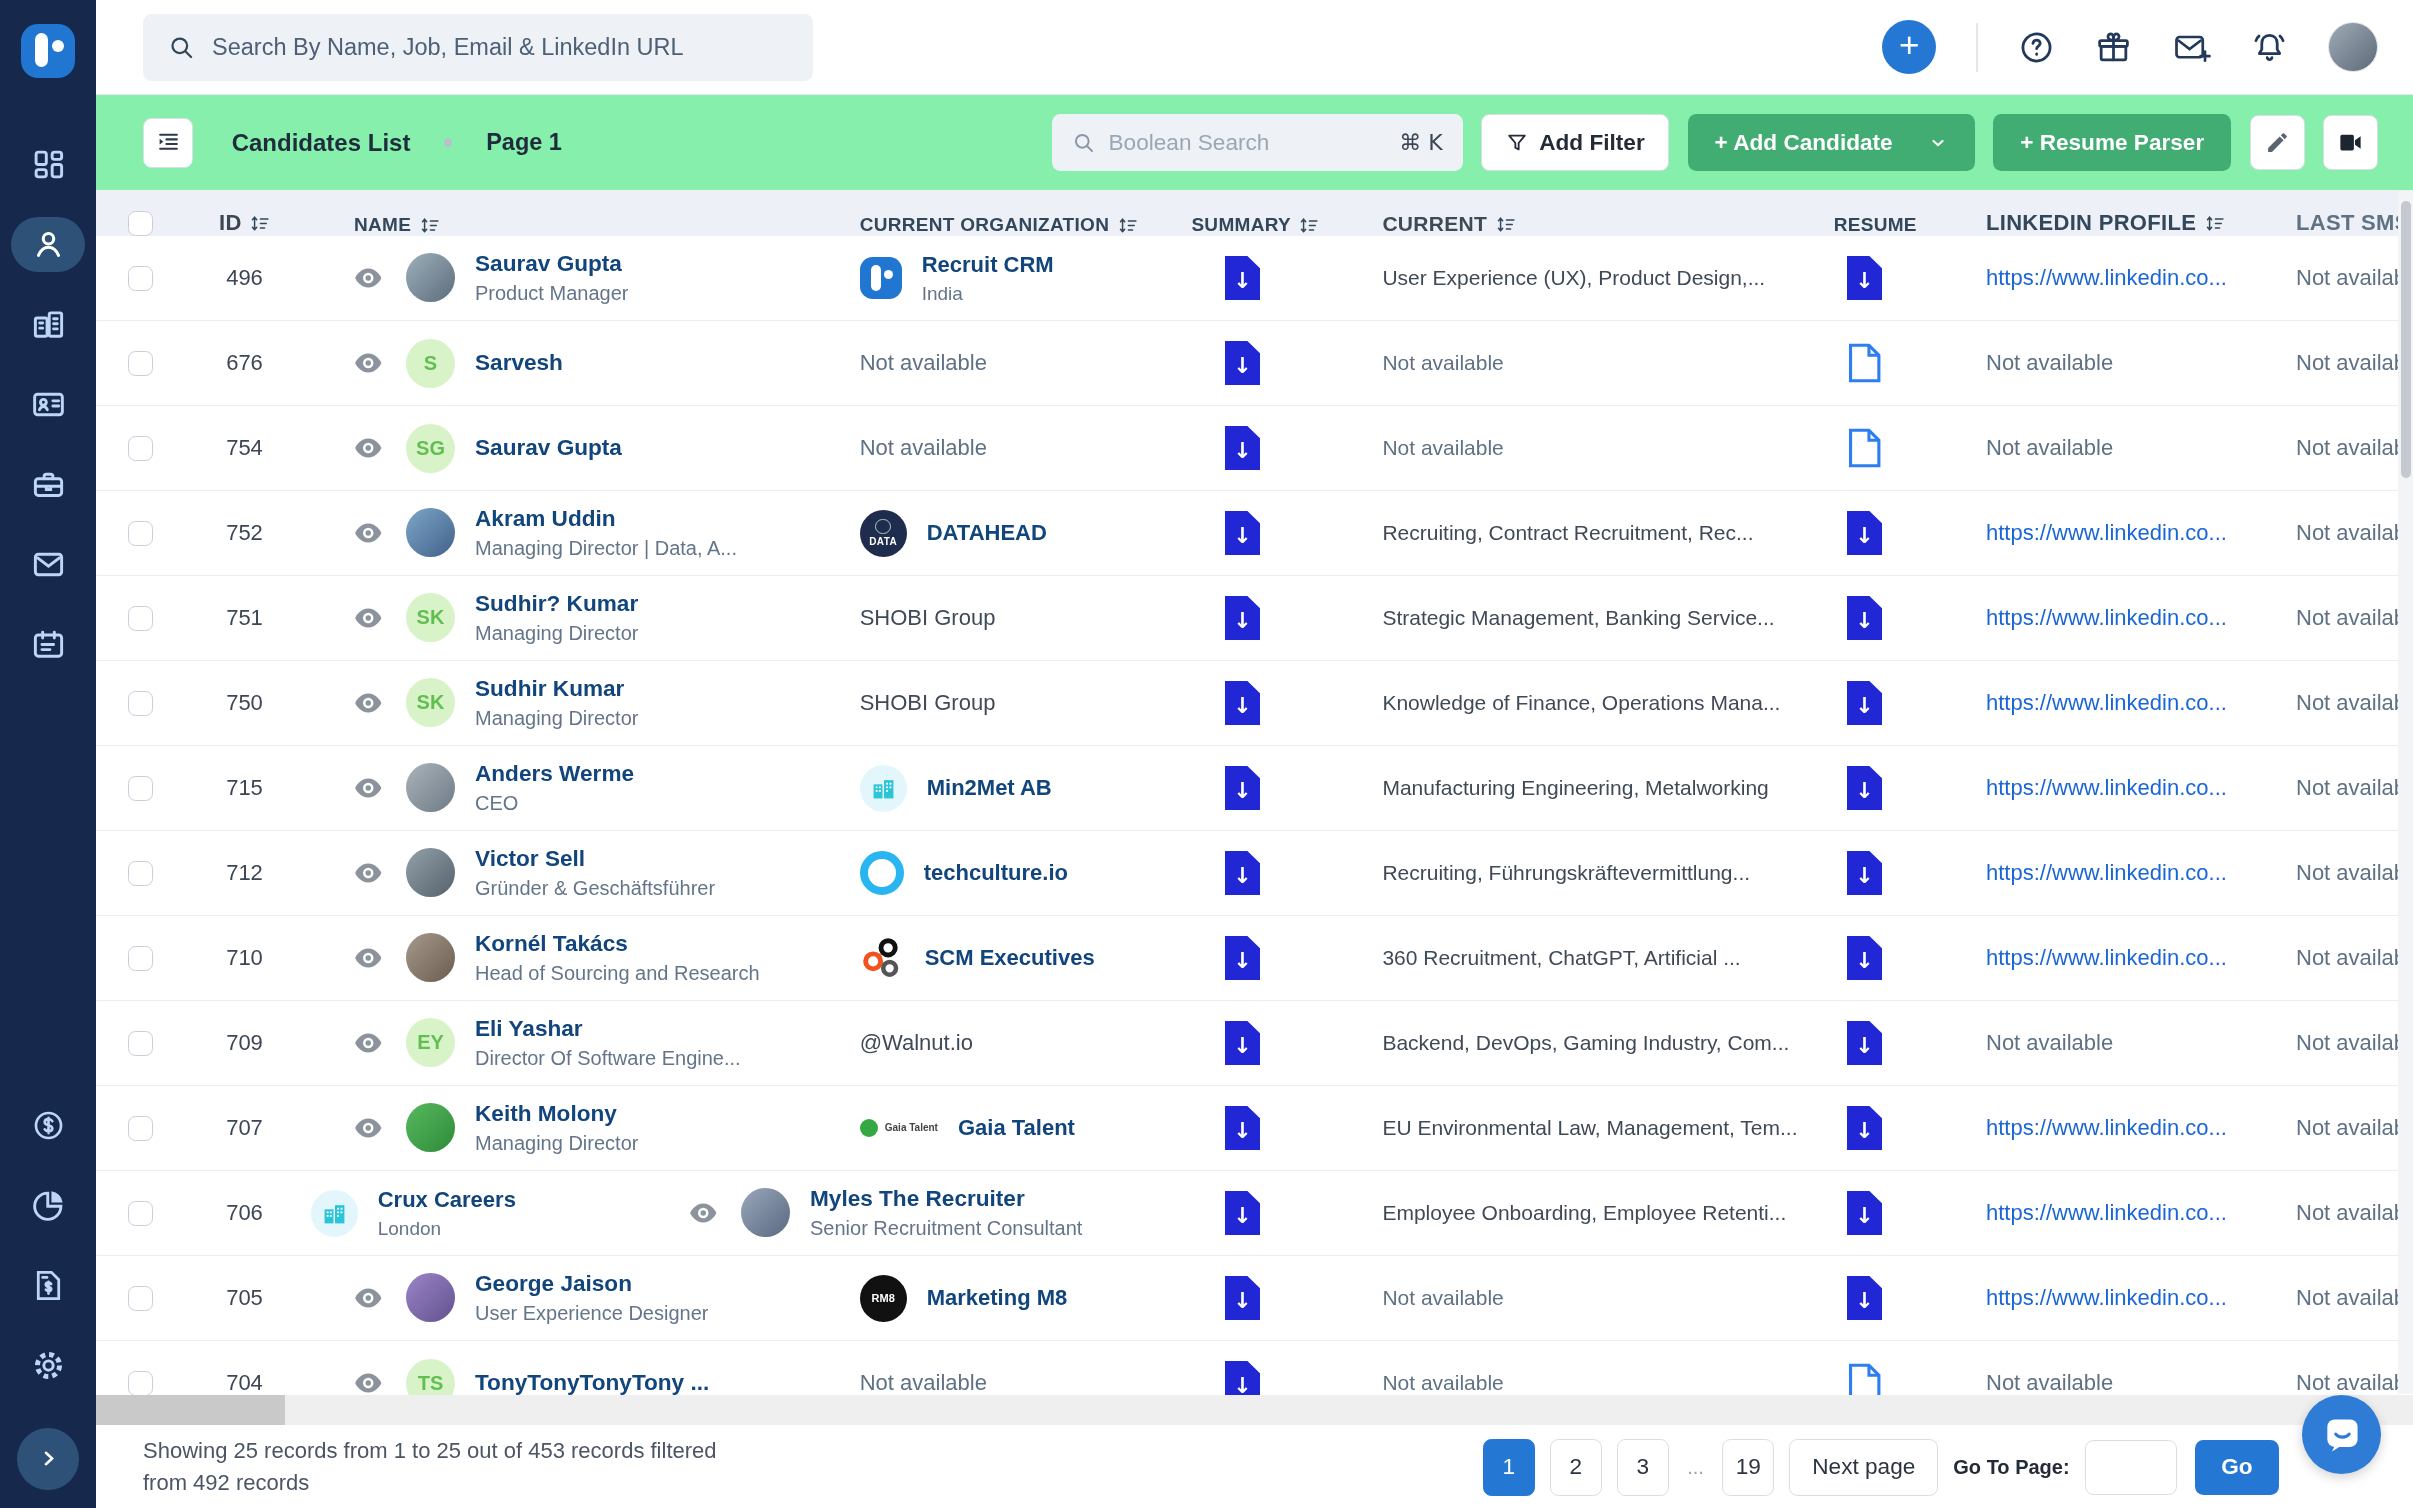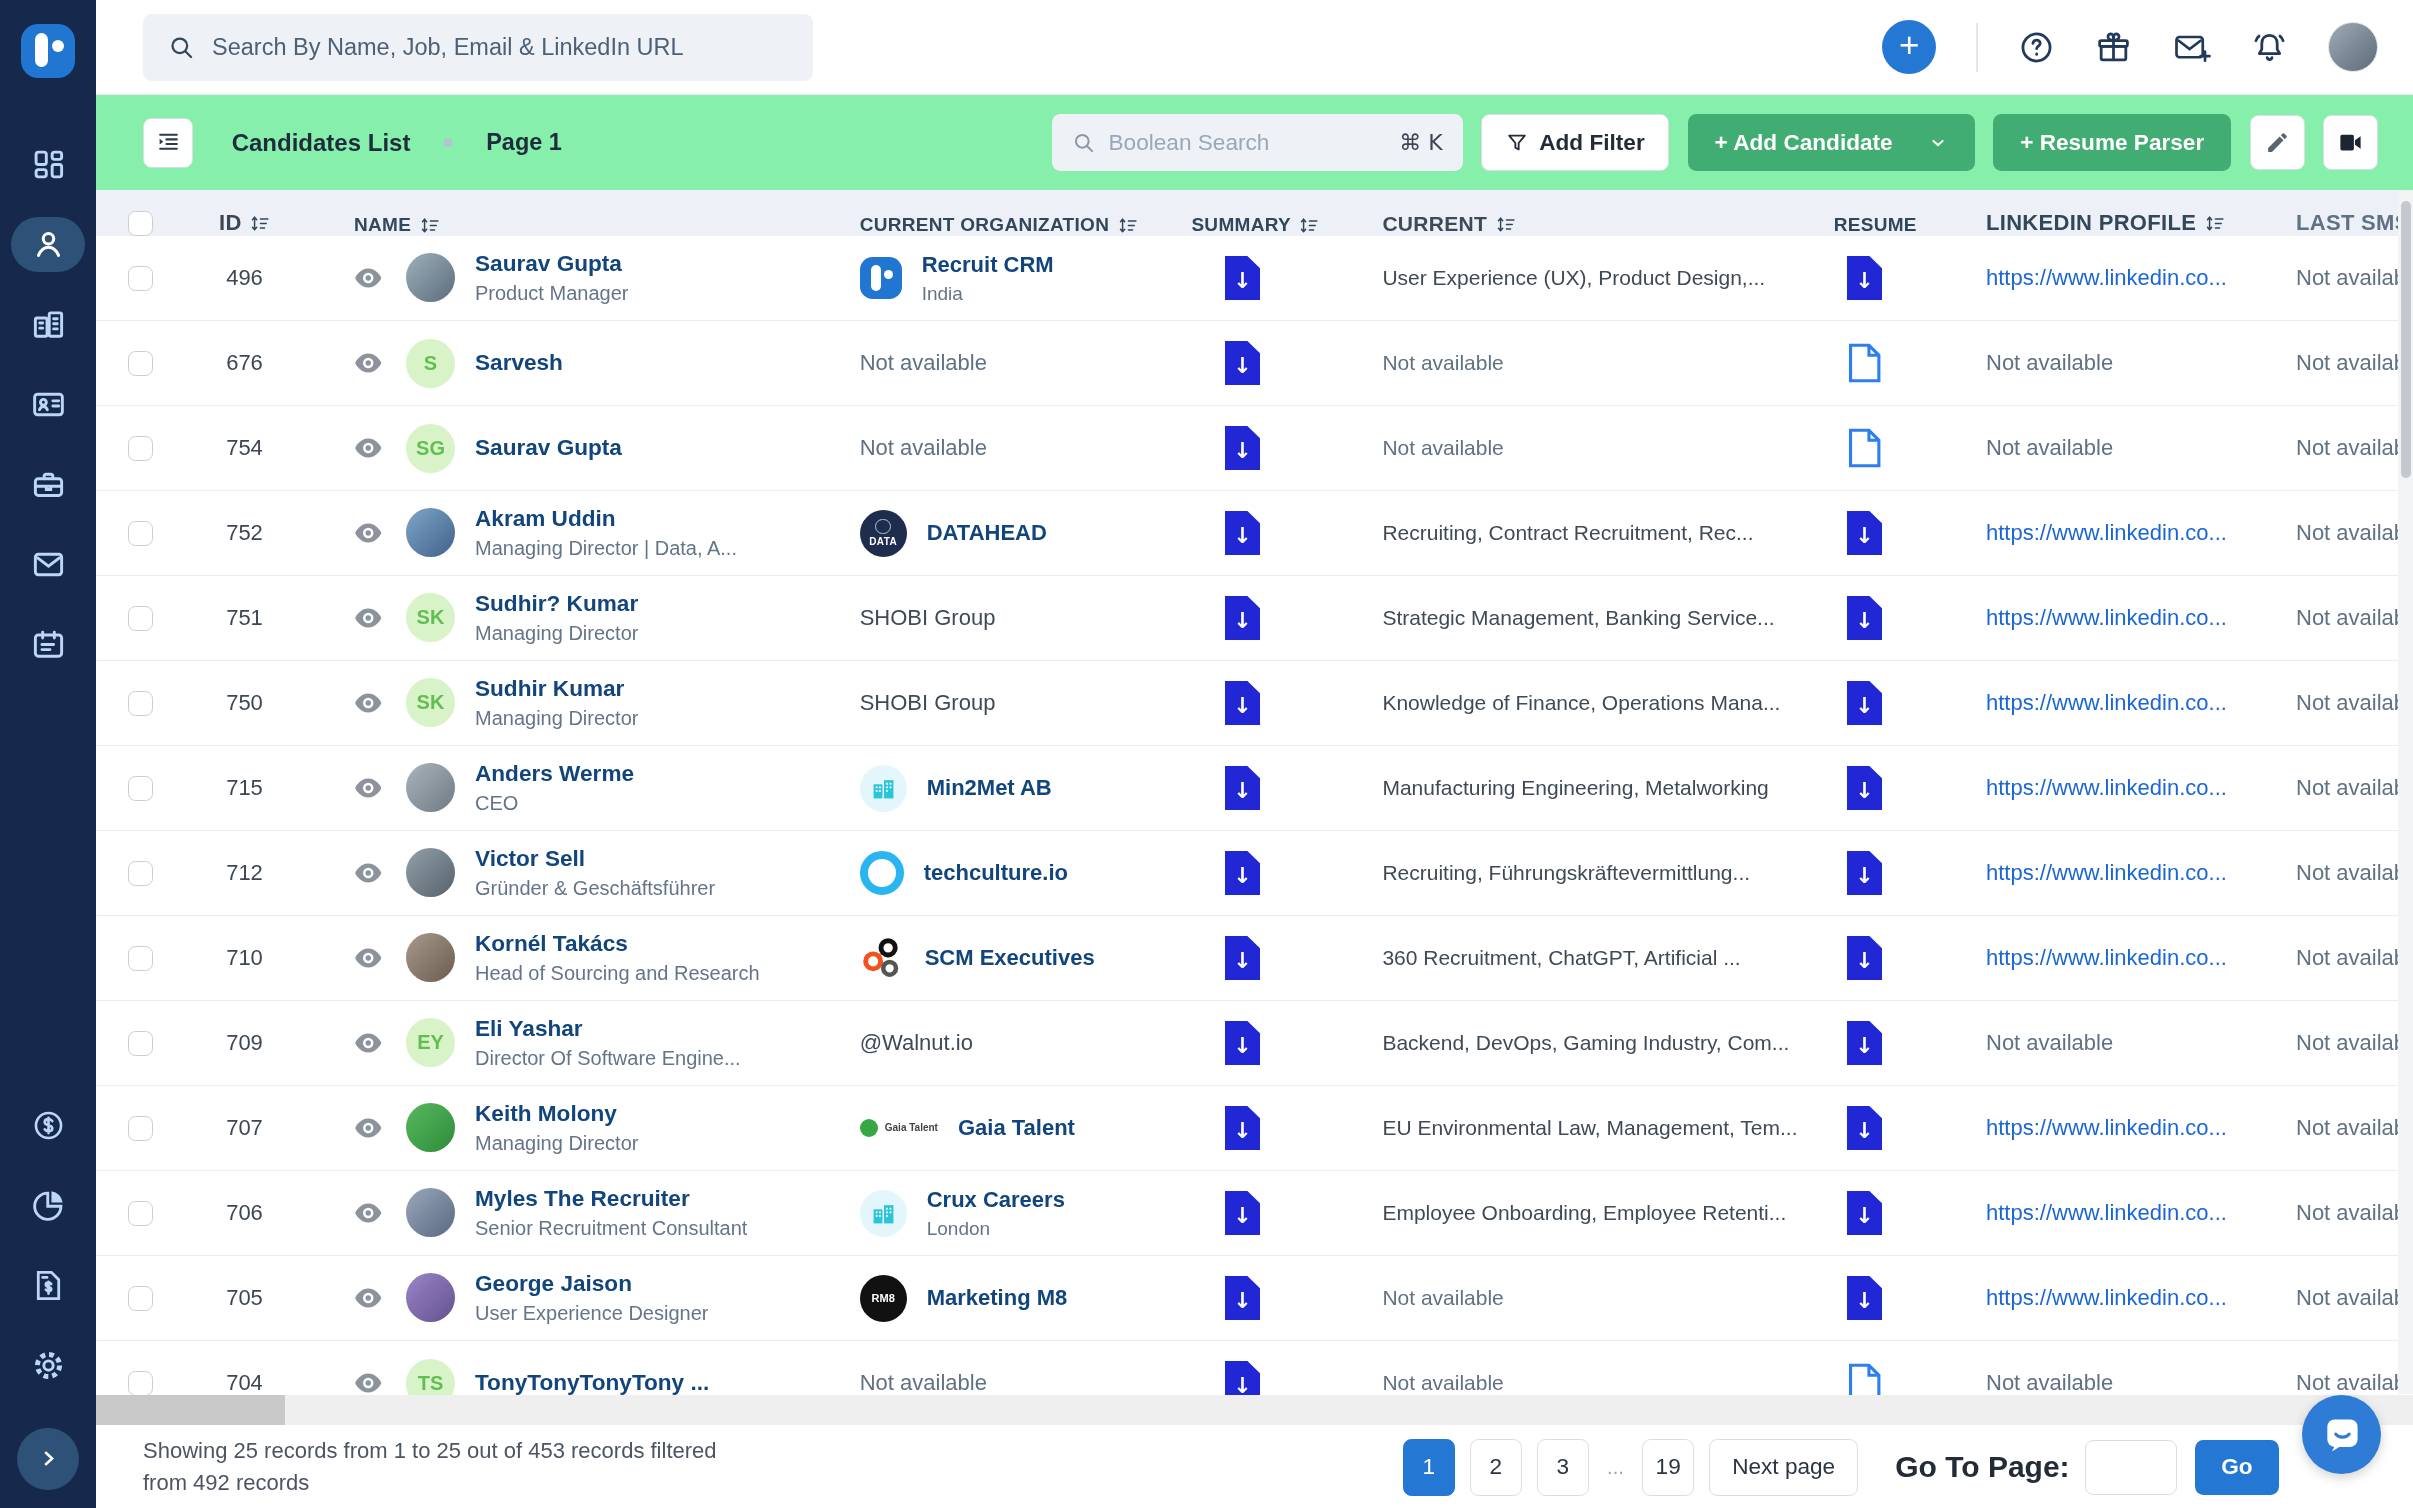--- a/index.html
+++ b/index.html
@@ -127,21 +127,21 @@
   
   .footer{height:84px;background:#fff;display:flex;align-items:center;padding:0 134px 0 47px;flex:none;}
   .foot-text{font-size:22px;color:#4b5563;line-height:1.45;}
   .pagination{margin-left:auto;display:flex;align-items:center;gap:15px;}
   .page-btn{min-width:52px;height:57px;border-radius:8.4px;border:1.7px solid #d9dee5;background:#fff;
     font-size:22.6px;color:#2b3440;font-family:inherit;cursor:pointer;padding:0 11.7px;}
   .page-btn.active{background:#2478d4;border-color:#2478d4;color:#fff;}
   .page-ellipsis{color:#9aa3ad;font-size:20px;margin:0 3.4px;}
   .next-btn{height:57px;border-radius:8.4px;border:1.7px solid #d9dee5;background:#fff;font-size:22.6px;
     color:#2b3440;font-family:inherit;cursor:pointer;padding:0 22px;}
-  .goto-label{font-size:30px;font-weight:700;color:#222b36;margin-left:22px;white-space:nowrap;}
+  .goto-label{font-size:20px;font-weight:700;color:#222b36;white-space:nowrap;}
   .goto-input{width:92px;height:55px;border:1.7px solid #d9dee5;border-radius:8.4px;font-size:22.6px;
     padding:0 11.7px;outline:none;font-family:inherit;color:#2b3440;}
   .go-btn{width:84px;height:55px;background:#2478d4;border:none;border-radius:8.4px;color:#fff;
     font-size:22.6px;font-weight:700;cursor:pointer;font-family:inherit;margin-left:3.4px;}
 
   .chat-fab{position:fixed;right:32px;bottom:34px;width:79px;height:79px;border-radius:50%;background:#2f7cd6;
     display:flex;align-items:center;justify-content:center;z-index:60;cursor:pointer;box-shadow:0 3.4px 11.7px rgba(0,0,0,.18);}
 </style>
 </head>
 <body>
@@ -989,34 +989,20 @@
         </div>
     <div class="c c-lastsms">
           <span>Not available</span>
         </div>
   </div>
       <div class="trow">
     <div class="c c-check">
           <span class="checkbox"></span>
         </div>
     <div class="c c-id">706</div>
-    <div class="c c-name">
-      <span class="eye">
-        <svg width="28.5" height="22" viewBox="0 0 24 18">
-              <path d="M12 1C6 1 1.8 6.6 1 9c.8 2.4 5 8 11 8s10.2-5.6 11-8C22.2 6.6 18 1 12 1z" fill="#8d939c"></path>
-              <circle cx="12" cy="9" r="4.4" fill="#fff"></circle>
-              <circle cx="12" cy="9" r="2.3" fill="#8d939c"></circle>
-            </svg>
-          </span>
-      <span class="avatar" style="background: linear-gradient(135deg, rgb(154, 168, 189), rgb(90, 104, 128));"></span>
-      <div class="name-stack">
-        <span class="cand-name">Myles The Recruiter</span>
-        <span class="cand-title">Senior Recruitment Consultant</span>
-      </div>
-    </div>
     <div class="c c-org">
       <span class="org-logo">
             <span class="lg-circle lg-building">
     <svg width="25" height="25" viewBox="0 0 24 24">
                 <rect x="2.5" y="8" width="8.5" height="13.5" fill="#2bc5d8"></rect>
                 <rect x="12.5" y="4" width="9" height="17.5" fill="#2bc5d8"></rect>
                 <rect x="4.5" y="10" width="1.8" height="1.8" fill="#fff"></rect>
                 <rect x="7.6" y="10" width="1.8" height="1.8" fill="#fff"></rect>
                 <rect x="4.5" y="13.4" width="1.8" height="1.8" fill="#fff"></rect>
                 <rect x="7.6" y="13.4" width="1.8" height="1.8" fill="#fff"></rect>
@@ -1026,20 +1012,34 @@
                 <rect x="17.8" y="10" width="1.8" height="1.8" fill="#fff"></rect>
                 <rect x="14.5" y="13.4" width="1.8" height="1.8" fill="#fff"></rect>
               </svg>
             </span>
           </span>
       <div class="org-stack">
         <span class="org-link">Crux Careers</span>
         <span class="org-sub">London</span>
       </div>
     </div>
+    <div class="c c-name">
+      <span class="eye">
+        <svg width="28.5" height="22" viewBox="0 0 24 18">
+              <path d="M12 1C6 1 1.8 6.6 1 9c.8 2.4 5 8 11 8s10.2-5.6 11-8C22.2 6.6 18 1 12 1z" fill="#8d939c"></path>
+              <circle cx="12" cy="9" r="4.4" fill="#fff"></circle>
+              <circle cx="12" cy="9" r="2.3" fill="#8d939c"></circle>
+            </svg>
+          </span>
+      <span class="avatar" style="background: linear-gradient(135deg, rgb(154, 168, 189), rgb(90, 104, 128));"></span>
+      <div class="name-stack">
+        <span class="cand-name">Myles The Recruiter</span>
+        <span class="cand-title">Senior Recruitment Consultant</span>
+      </div>
+    </div>
     <div class="c c-summary">
       <span class="doc-filled">
             <span class="arr">↓</span>
           </span>
     </div>
     <div class="c c-skills">
           <span>Employee Onboarding, Employee Retenti...</span>
         </div>
     <div class="c c-resume">
           <span>

